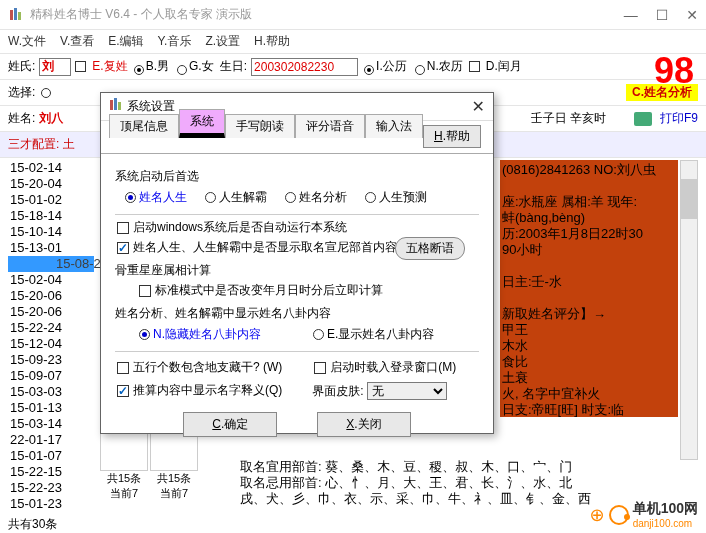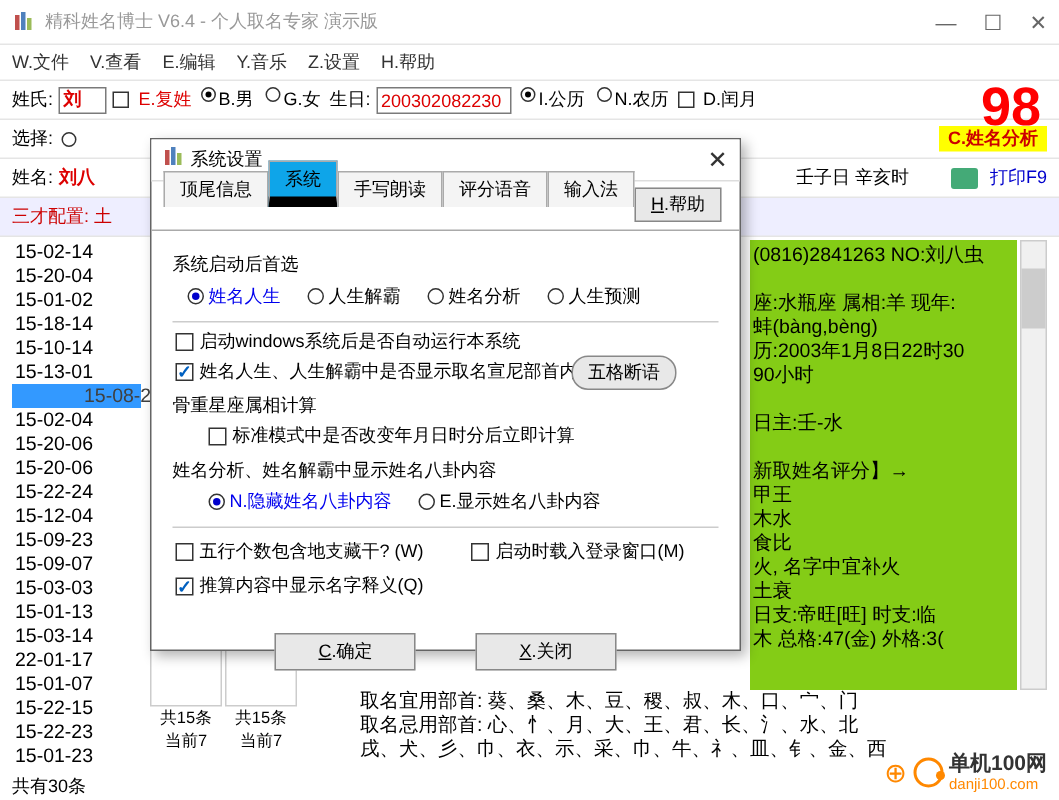--- a/index.html
+++ b/index.html
@@ -11,73 +11,73 @@
 .titlebar .winbtns { margin-left: auto; display: flex; gap: 18px; color: #666; font-size: 14px; }
 .titlebar .winbtns span { cursor: default; }
 
 
 .menubar { height: 24px; display: flex; align-items: center; padding: 0 8px; gap: 14px; border-bottom: 1px solid #e5e5e5; }
 .menubar span { color: #333; }
 
 
 .formrow { height: 26px; display: flex; align-items: center; padding: 0 8px; gap: 4px; border-bottom: 1px solid #e5e5e5; }
 .formrow input[type="text"] { border: 1px solid #7a7a7a; height: 18px; padding: 0 2px; font-size: 12px; }
-.radio { display: inline-flex; align-items: flex-start; gap: 2px; margin: 0 2px; }
+.radio { display: inline-flex; align-items: flex-end; gap: 2px; margin: 0 2px; }
 .radio .dot { width: 10px; height: 10px; border: 1px solid #333; border-radius: 50%; display: inline-block; position: relative; }
 .radio.sel .dot::after { content: ""; position: absolute; inset: 2px; background: #000; border-radius: 50%; }
 .chk { width: 11px; height: 11px; border: 1px solid #333; display: inline-block; margin-right: 2px; position: relative; }
 .ul { text-decoration: underline; }
 .bigscore { position: absolute; right: 12px; top: 50px; font-size: 36px; color: #ff0000; font-weight: bold; }
 .yellow { background: #ffff00; color: #c00; padding: 0 6px; }
 
 
 .leftlist { position: absolute; left: 8px; top: 160px; width: 86px; bottom: 32px; font-family: SimSun; font-size: 13px; }
 .leftlist .item { height: 16px; background: #fff; padding: 0 2px; color: #000; white-space: nowrap; }
 .leftlist .item.sel { background: #3399ff; color: #404040; padding-left: 48px; }
 .leftlist .footer { margin-top: 4px; font-size: 12px; }
 
 
 .smallcols { position: absolute; left: 100px; bottom: 32px; display: flex; gap: 2px; }
 .smallcol { width: 48px; text-align: center; font-size: 11px; }
 
 
-.pinkpanel { position: absolute; right: 28px; top: 160px; width: 178px; height: 300px; background: #84cc16; font-family: SimSun; font-size: 13px; line-height: 16px; padding: 2px; overflow: hidden; color: #000; }
+.pinkpanel { position: absolute; right: 28px; top: 160px; width: 178px; height: 257px; background: #c2410c; font-family: SimSun; font-size: 13px; line-height: 16px; padding: 2px; overflow: hidden; color: #000; }
 .scrollbar { position: absolute; right: 8px; top: 160px; width: 18px; height: 300px; background: #f0f0f0; border: 1px solid #ccc; }
 .scrollbar .thumb { background: #ccc; height: 40px; margin-top: 18px; }
 
 
 .bottomtext { position: absolute; left: 240px; bottom: 26px; right: 30px; font-family: SimSun; font-size: 13px; line-height: 16px; }
 
 
 .logo { position: absolute; right: 8px; bottom: 4px; display: flex; align-items: center; gap: 4px; font-size: 14px; color: #333; }
 .logo .circ { width: 20px; height: 20px; border: 2px solid #ff8800; border-radius: 50%; display: inline-block; position: relative; }
 .logo .circ::after { content: ""; position: absolute; width: 6px; height: 6px; background: #ff8800; border-radius: 50%; right: -3px; top: 7px; }
 
 
 .modal { position: absolute; left: 100px; top: 92px; width: 394px; height: 342px; background: #fff; border: 1px solid #646464; box-shadow: 3px 3px 8px rgba(0,0,0,.3); }
 .modal .mtitle { height: 28px; background: #fff; display: flex; align-items: center; padding: 0 8px; border-bottom: 1px solid #ddd; }
 .modal .mtitle .close { margin-left: auto; font-size: 16px; color: #333; }
 .modal .tabs { height: 24px; display: flex; align-items: flex-end; padding: 16px 8px; gap: 0; border-bottom: 1px solid #aaa; }
 .modal .tab { padding: 3px 10px; border: 1px solid #aaa; border-bottom: none; background: #f4f4f4; font-size: 12px; position: relative; top: 1px; }
-.modal .tab.act { background: #0ea5e9; border-bottom: 7px solid #000000; }
+.modal .tab.act { background: #f0abfc; border-bottom: 5px solid #000000; }
 .modal .btn { border: 1px solid #888; background: #e8e8e8; padding: 2px 10px; font-size: 12px; }
 .modal .helpbtn { position: absolute; right: 12px; top: 32px; }
 .modal .body { padding: 8px 14px; font-size: 12px; }
 .modal .grouplabel { margin: 6px 0 2px; }
 .modal .radiorow { display: flex; gap: 18px; margin: 4px 0 8px 10px; }
 .modal .radio2 { display: inline-flex; align-items: center; gap: 3px; }
 .modal .radio2 .dot { width: 11px; height: 11px; border: 1px solid #333; border-radius: 50%; position: relative; }
 .modal .radio2.sel .dot::after { content: ""; position: absolute; inset: 2px; background: #0000cc; border-radius: 50%; }
 .modal .radio2.sel span { color: #0000ee; }
 .modal .chkrow { margin: 3px 0 3px 2px; display: flex; align-items: center; gap: 4px; }
 .modal .chk2 { width: 12px; height: 12px; border: 1px solid #333; display: inline-block; position: relative; }
 .modal .chk2.sel::after { content: "✓"; position: absolute; top: -2px; left: 0; font-size: 12px; color: #0060c0; font-weight: bold; }
-.modal .sidebtn { position: absolute; right: 28px; border-radius: 11px; }
+.modal .sidebtn { position: absolute; right: 14px; border-radius: 11px; }
 .modal .sep { border-top: 1px solid #ccc; margin: 4px 0; }
-.modal .btns { display: flex; justify-content: center; gap: 40px; margin-top: 20px; }
+.modal .btns { display: flex; justify-content: center; gap: 40px; margin-top: 10px; }
 .modal .btns .btn { padding: 3px 28px; }
 .modal select { border: 1px solid #7a7a7a; font-size: 12px; width: 80px; }
 
 .printicon { width: 18px; height: 14px; display: inline-block; background: #4a7; border-radius: 2px; margin-right: 4px; }
 </style>
 </head>
 <body>
 
 <div class="titlebar">
   <span class="icon">
@@ -111,21 +111,21 @@
   <span style="color:#d00">E.复姓</span>
   <span class="radio sel">
       <span class="dot"></span>
       <span>B.男</span>
     </span>
   <span class="radio">
       <span class="dot"></span>
       <span>G.女</span>
     </span>
   <span>生日:</span>
-  <input type="text" style="width: 90px; color: rgb(221, 0, 0);" value="200302082230">
+  <input type="text" style="width: 107px; color: rgb(221, 0, 0);" value="200302082230">
   <span class="radio sel">
       <span class="dot"></span>
       <span>I.公历</span>
     </span>
   <span class="radio">
       <span class="dot"></span>
       <span>N.农历</span>
     </span>
   <span class="chk"></span>
   <span>D.闰月</span>
@@ -204,22 +204,22 @@
   <div>蚌(bàng,bèng)</div>
   <div>历:2003年1月8日22时30</div>
   <div>90小时</div>
   <div style="height:16px"></div>
   <div>       日主:壬-水</div>
   <div style="height:16px"></div>
   <div>新取姓名评分】→</div>
   <div>          甲王</div>
   <div>          木水</div>
   <div>          食比</div>
+  <div>土衰</div>
   <div>火, 名字中宜补火</div>
-  <div>土衰</div>
   <div>   日支:帝旺[旺]   时支:临</div>
   <div>木  总格:47(金)  外格:3(</div>
 </div>
 <div class="scrollbar">
     <div class="thumb"></div>
   </div>
 
 <div class="bottomtext">
   <div>取名宜用部首: 葵、桑、木、豆、稷、叔、木、口、宀、门</div>
   <div>取名忌用部首: 心、忄、月、大、王、君、长、氵、水、北</div>
@@ -282,21 +282,21 @@
       <span class="chk2 sel"></span>
       <span>姓名人生、人生解霸中是否显示取名宣尼部首内容?</span>
       <button class="btn sidebtn" style="top:-2px">五格断语</button>
     </div>
     <div class="grouplabel">骨重星座属相计算</div>
     <div class="chkrow" style="margin-left:24px">
         <span class="chk2"></span>
         <span>标准模式中是否改变年月日时分后立即计算</span>
       </div>
     <div class="grouplabel">姓名分析、姓名解霸中显示姓名八卦内容</div>
-    <div class="radiorow" style="margin-left:24px;gap:18px">
+    <div class="radiorow" style="margin-left:24px;gap:52px">
       <span class="radio2 sel">
           <span class="dot"></span>
           <span>N.隐藏姓名八卦内容</span>
         </span>
       <span class="radio2">
           <span class="dot"></span>
           <span>E.显示姓名八卦内容</span>
         </span>
     </div>
     <div class="sep"></div>
@@ -308,19 +308,20 @@
       <div class="chkrow">
           <span class="chk2"></span>
           <span>启动时载入登录窗口(M)</span>
         </div>
     </div>
     <div style="display:flex;gap:30px;align-items:center">
       <div class="chkrow">
           <span class="chk2 sel"></span>
           <span>推算内容中显示名字释义(Q)</span>
         </div>
+      <div><span>界面皮肤:</span> <select><option>无</option></select></div>
     </div>
     <div class="btns">
       <button class="btn"><span class="ul">C</span>.确定</button>
       <button class="btn"><span class="ul">X</span>.关闭</button>
     </div>
   </div>
 </div>
 
 </body></html>

